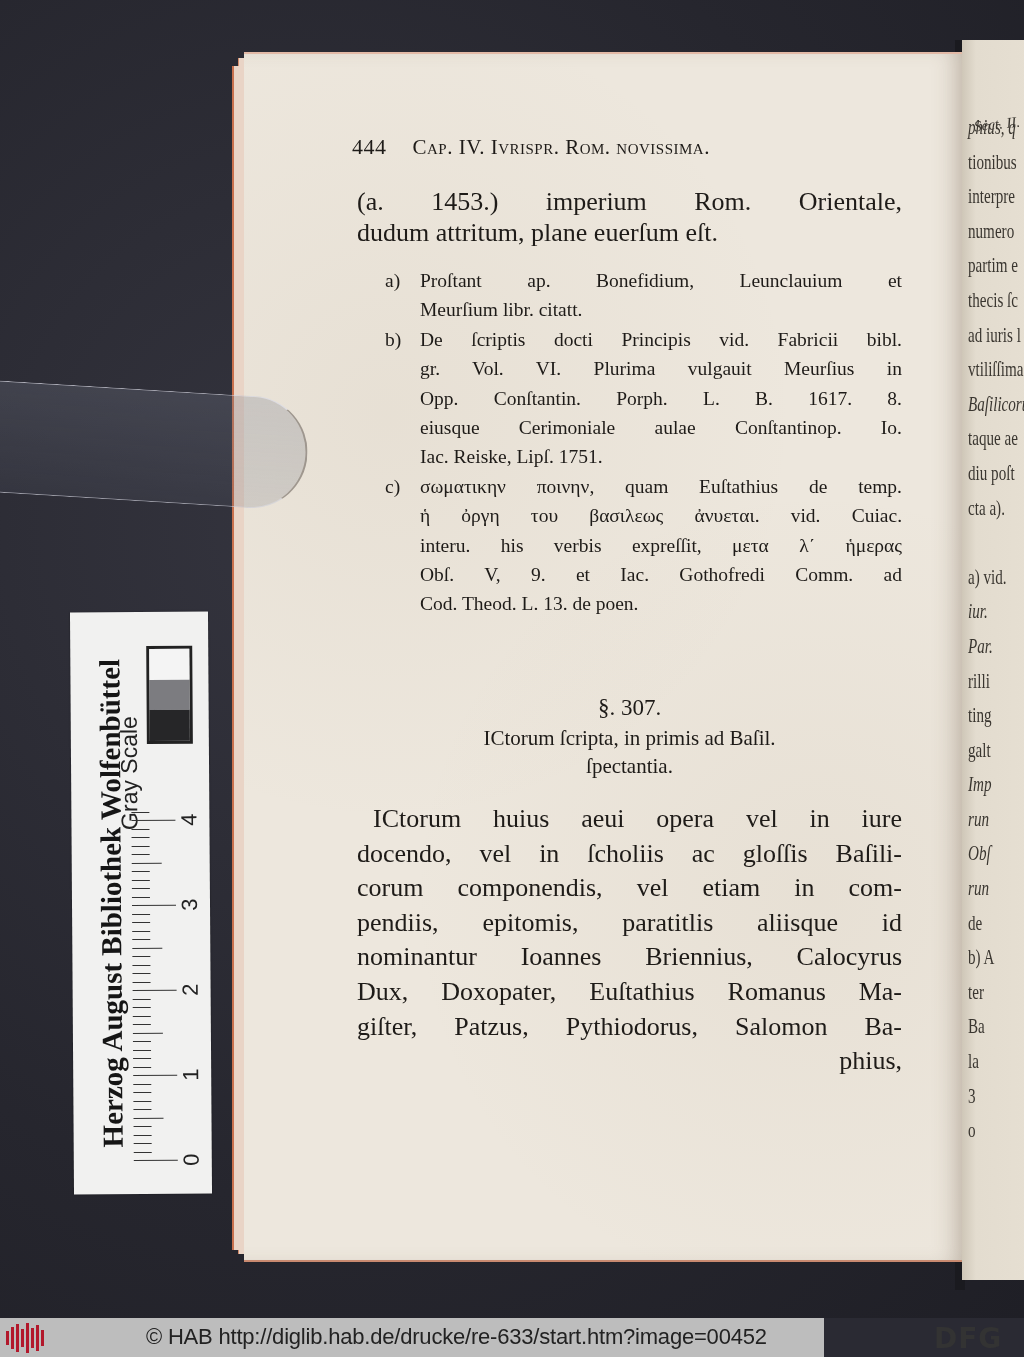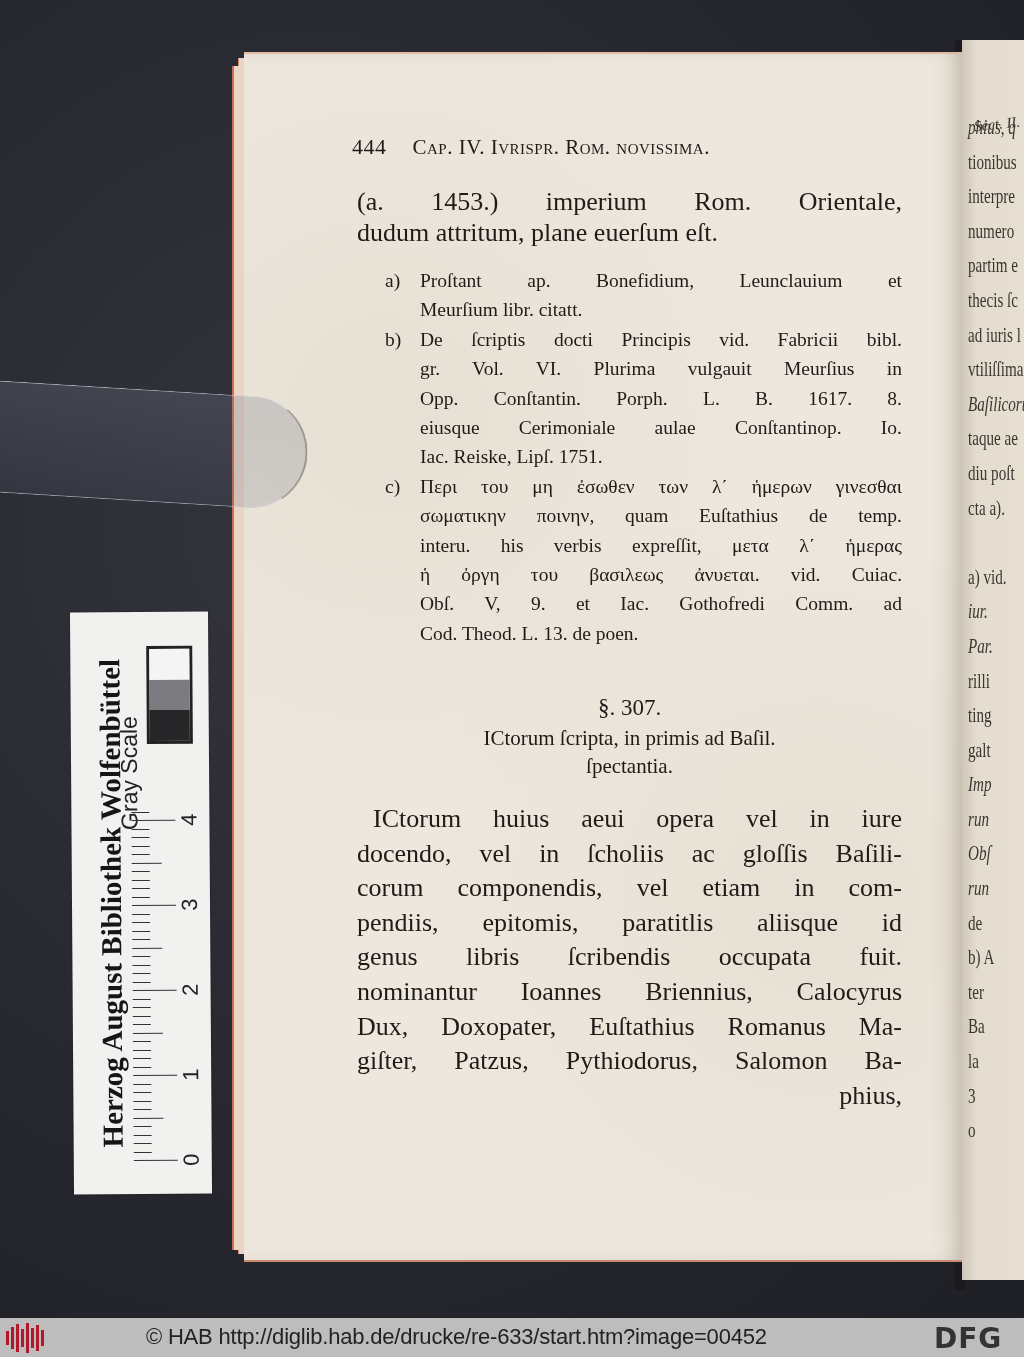--- a/index.html
+++ b/index.html
@@ -61,21 +61,21 @@
         transform:rotate(-90deg);width:20px;text-align:center;}
 
   
   .strip{position:absolute;left:-10px;top:380px;width:316px;height:110px;
          border-top:1.5px solid rgba(230,230,240,.7);border-bottom:1.5px solid rgba(220,220,230,.6);
          background:linear-gradient(180deg,rgba(120,125,140,.28),rgba(90,95,110,.18));
          transform:rotate(3.5deg);transform-origin:left center;border-radius:0 56px 56px 0;
          border-right:2px solid rgba(120,110,100,.55);}
 
   
-  .footer{position:absolute;left:0;top:1318px;width:1024px;height:39px;background:#bdbdbd;}
+  .footer{position:absolute;left:0;top:1318px;width:824px;height:39px;background:#bdbdbd;}
   .flogo{position:absolute;left:6px;top:5px;width:38px;height:30px;display:flex;gap:2px;align-items:center;}
   .flogo span{display:block;width:3px;background:#b2182b;}
   .ftext{position:absolute;left:146px;top:6px;font-family:"Liberation Sans",sans-serif;
          font-size:22px;color:#222;white-space:nowrap;letter-spacing:-.2px;}
   .dfg{position:absolute;left:934px;top:4px;font-family:"DejaVu Sans",sans-serif;font-weight:bold;
        font-size:28px;color:#333;letter-spacing:1px;}
 </style>
 </head>
 <body>
 
@@ -140,41 +140,39 @@
     <div class="note">
       <span class="lab">b)</span>
       <p><span>De ſcriptis docti Principis vid. Fabricii </span><span class="it">bibl.</span></p>
       <p><span class="it">gr. Vol. VI.</span><span> Plurima vulgauit Meurſius in</span></p>
       <p><span class="it">Opp. Conſtantin. Porph. L. B. 1617. 8.</span></p>
       <p>eiusque Cerimoniale aulae Conſtantinop. Io.</p>
       <p class="last"><span>Iac. Reiske, </span><span class="it">Lipſ. 1751.</span></p>
     </div>
     <div class="note">
       <span class="lab">c)</span>
-      <p><span class="it">Περι του μη ἐσωθεν των λ΄ ἡμερων γινεσθαι</span></p>
       <p><span class="it">σωματικην ποινην,</span><span> quam Euſtathius de temp.</span></p>
+      <p><span class="it">ἡ ὀργη του βασιλεως ἀνυεται.</span><span>  vid. Cuiac.</span></p>
       <p><span>interu. his verbis expreſſit, </span><span class="it">μετα λ΄ ἡμερας</span></p>
-      <p><span class="it">ἡ ὀργη του βασιλεως ἀνυεται.</span><span>  vid. Cuiac.</span></p>
       <p><span class="it">Obſ. V, 9.</span><span>  et Iac. Gothofredi </span><span class="it">Comm. ad</span></p>
       <p class="last"><span class="it">Cod. Theod. L. 13. de poen.</span></p>
     </div>
   </div>
 
   <div class="text sect" style="top:692px;">
     <span class="num">§. 307.</span>
     <span class="tit">ICtorum ſcripta, in primis ad Baſil.</span>
     <span class="tit">ſpectantia.</span>
   </div>
 
   <div class="text body" style="top:802px;line-height:34.6px;">
     <p class="indent"><span class="it">ICtorum</span><span> huius aeui opera vel in iure</span></p>
     <p>docendo, vel in ſcholiis ac gloſſis Baſili-</p>
     <p>corum componendis, vel etiam in com-</p>
     <p>pendiis, epitomis, paratitlis aliisque id</p>
-    <p>genus libris ſcribendis occupata fuit.</p>
     <p><span>nominantur </span><span class="it">Ioannes Briennius, Calocyrus</span></p>
     <p><span>Dux, </span><span class="it">Doxopater, Euſtathius Romanus</span><span> Ma-</span></p>
     <p><span>giſter, </span><span class="it">Patzus, Pythiodorus, Salomon Ba-</span></p>
     <p class="last" style="text-align:right;text-align-last:right;"><span class="it">phius,</span></p>
   </div>
 
   <div class="strip"></div>
 
   <div class="ruler">
     <div class="inst">Herzog August Bibliothek Wolfenbüttel</div>

